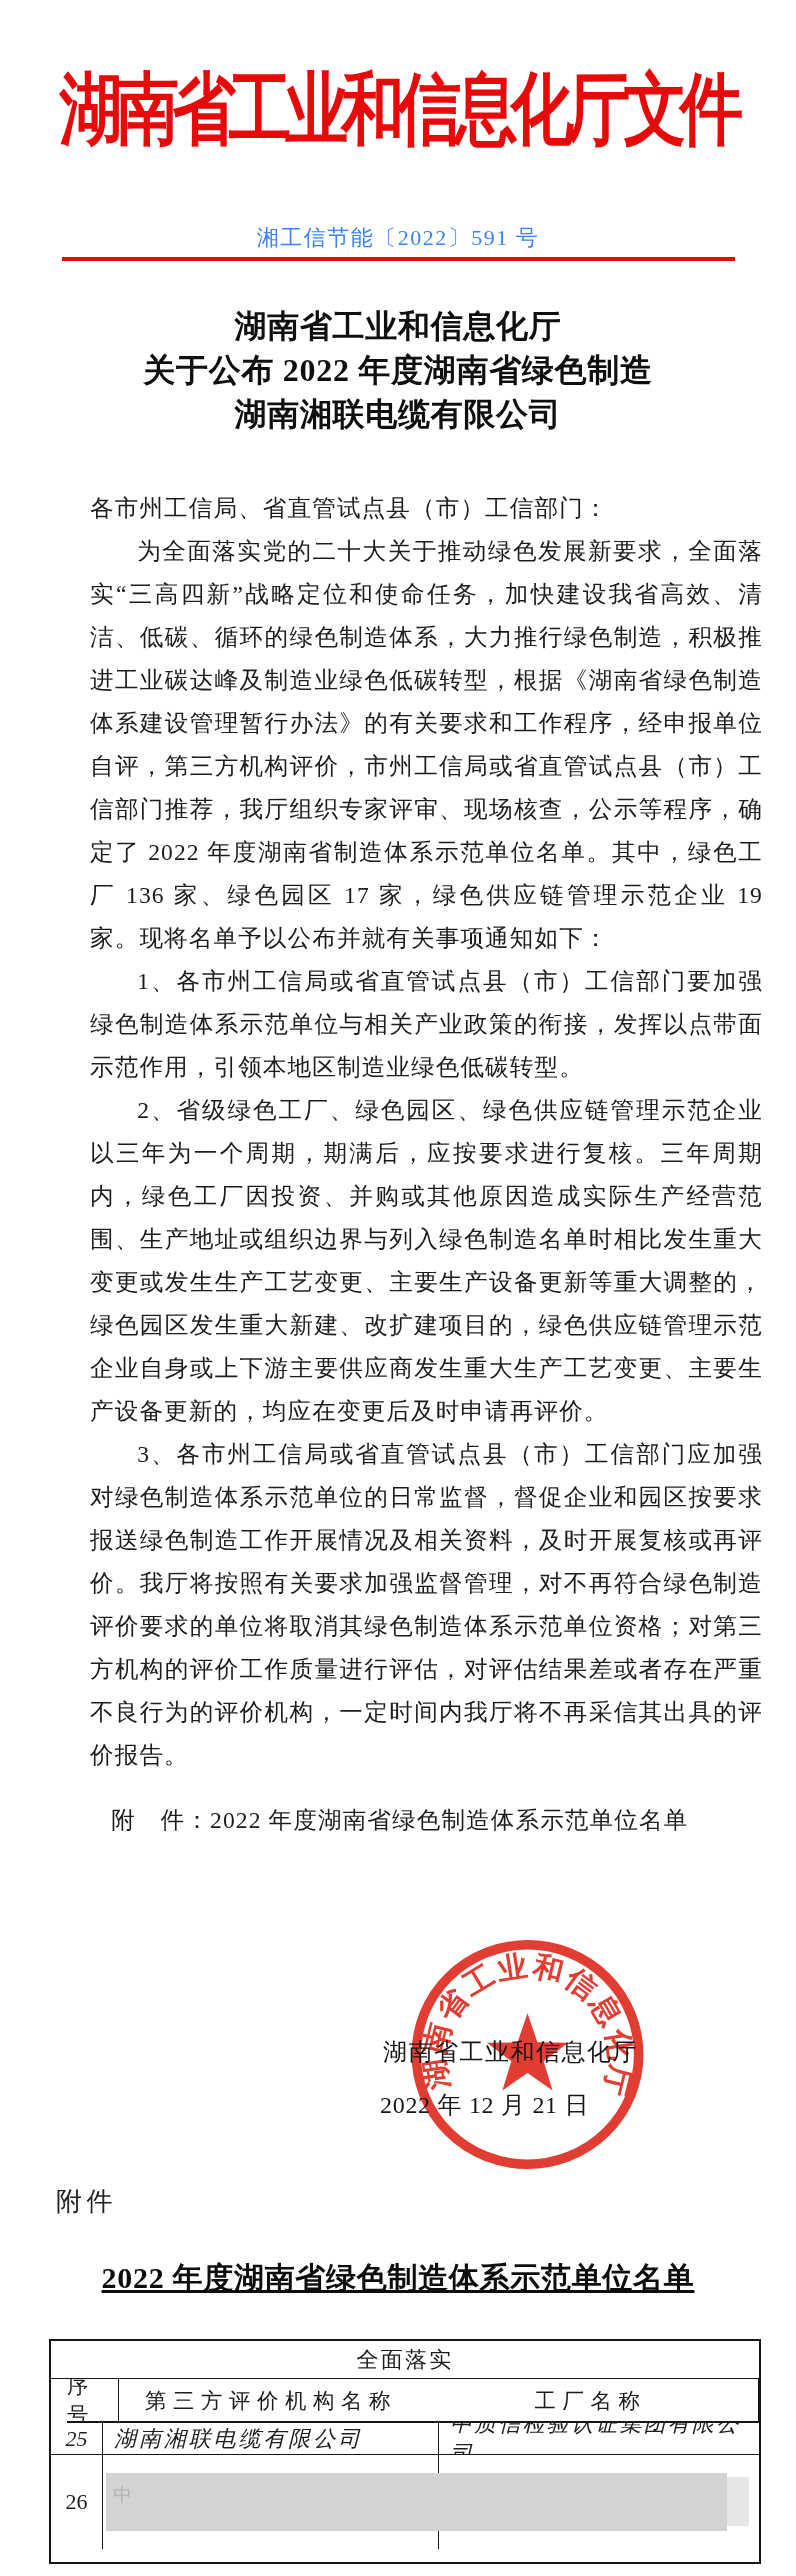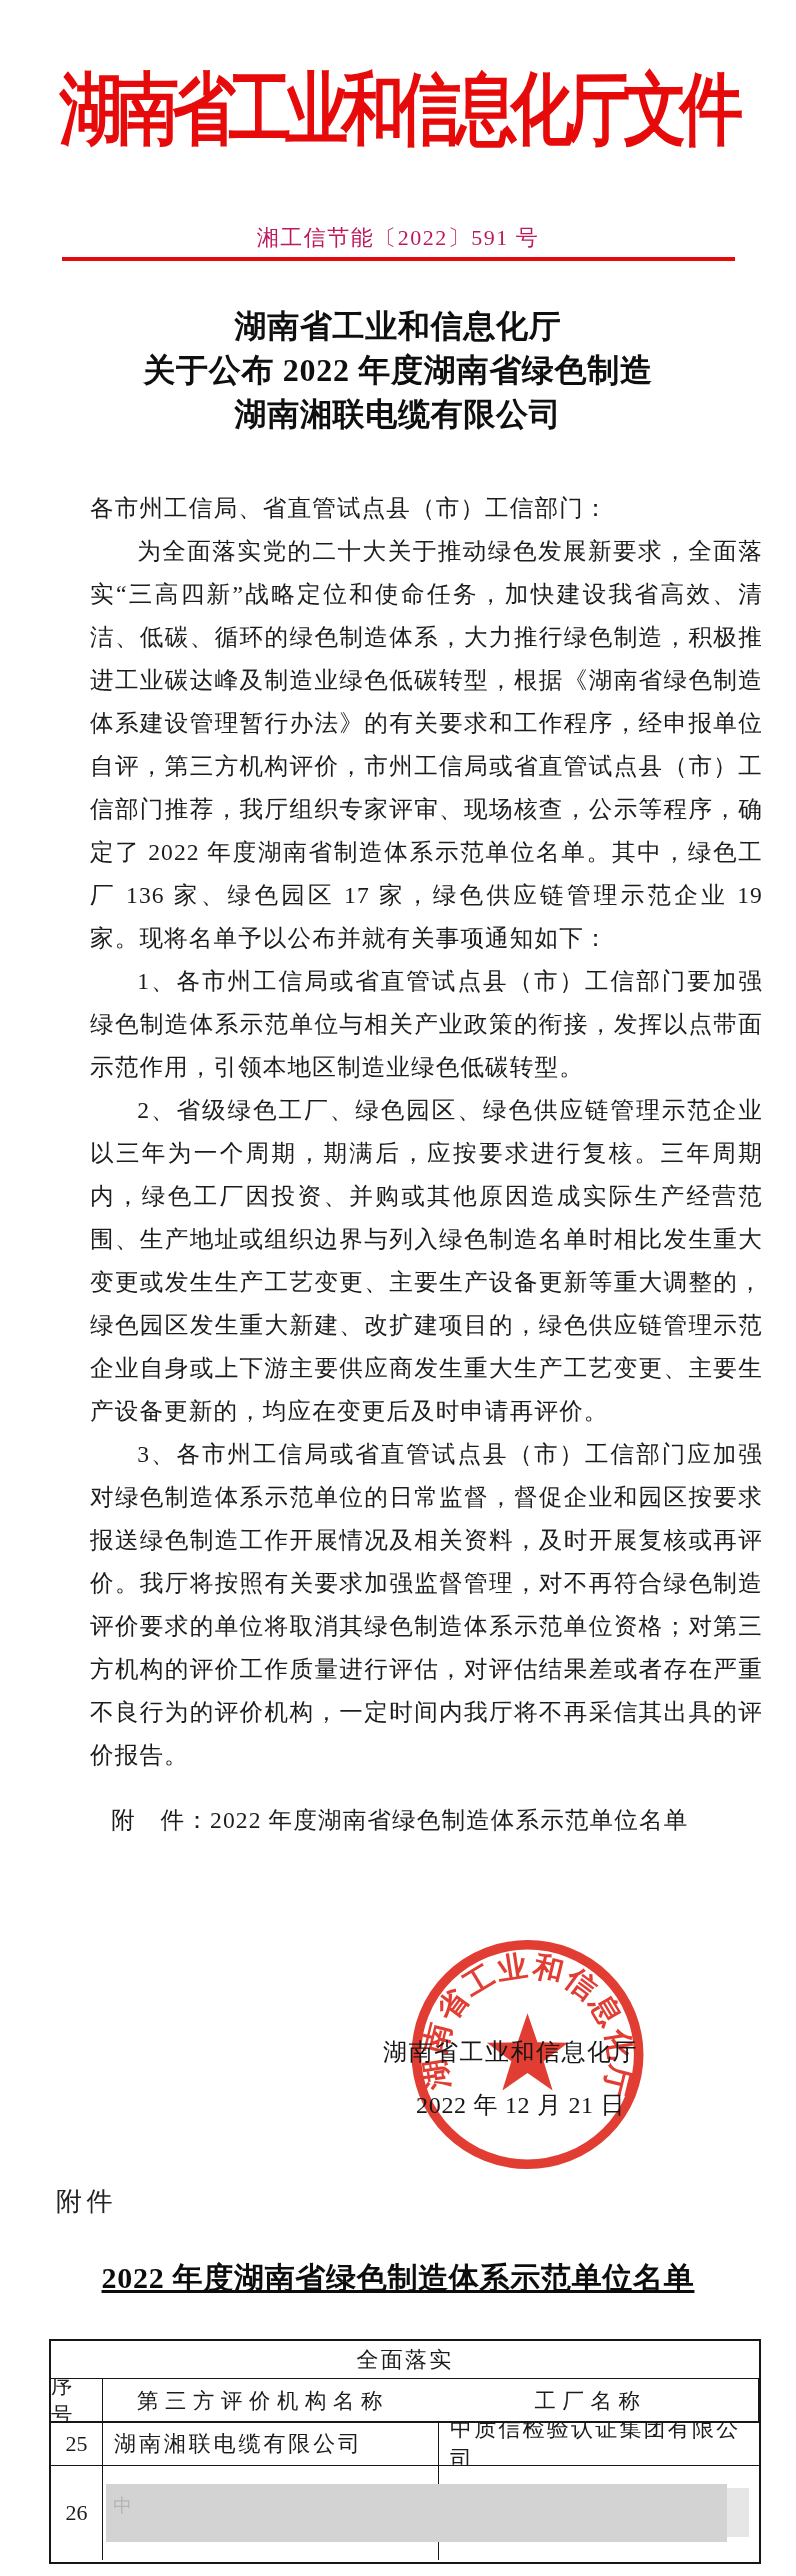--- a/index.html
+++ b/index.html
@@ -13,21 +13,21 @@
   
   .red-banner{
     position:absolute;top:56px;left:0;width:796px;
     text-align:center;
     font-size:63px;font-weight:bold;color:#e60a0a;
     letter-spacing:-6.6px;white-space:nowrap;
     transform:scaleY(1.25);transform-origin:top center;
   }
   .doc-number{
     position:absolute;top:223px;left:0;width:796px;
-    text-align:center;font-size:22px;letter-spacing:1.5px;color:#be185d;
+    text-align:center;font-size:22px;letter-spacing:1.5px;color:#3b82f6;
   }
   .red-line{
     position:absolute;top:257px;left:62px;width:673px;height:3.7px;
     background:#e60a0a;
   }
   
   .doc-title{
     position:absolute;top:304px;left:0;width:796px;
     text-align:center;font-size:32px;font-weight:bold;
     line-height:44px;color:#0f0f0f;letter-spacing:0.7px;
@@ -40,21 +40,21 @@
   }
   .body-flow p{margin:0;padding:0;}
   .body-flow p.indent{text-indent:2em;}
   .body-flow p.attach-ref{text-indent:0.9em;margin-top:22px;}
   
   .sig-agency{
     position:absolute;top:2036px;left:383px;
     font-size:24px;letter-spacing:1.5px;color:#161616;white-space:nowrap;z-index:3;
   }
   .sig-date{
-    position:absolute;top:2089px;left:416px;
+    position:absolute;top:2089px;left:380px;
     font-size:24px;letter-spacing:0.7px;color:#161616;white-space:nowrap;z-index:3;
   }
   .seal{position:absolute;left:406px;top:1938px;z-index:2;opacity:0.88;}
   
   .fujian-label{
     position:absolute;top:2184px;left:56px;
     font-size:26px;letter-spacing:4.4px;color:#222;
   }
   .attach-title{
     position:absolute;top:2258px;left:0;width:796px;text-align:center;
@@ -62,23 +62,23 @@
   }
   
   .gf-table{
     position:absolute;top:2339px;left:49px;width:712px;height:225px;
     border:2.2px solid #161616;box-sizing:border-box;
     font-size:22px;color:#1c1c1c;background:#fff;
   }
   .gf-row{display:flex;box-sizing:border-box;}
   .gf-cell{display:flex;align-items:center;box-sizing:border-box;overflow:hidden;}
   .gf-group{height:37px;border-bottom:1.5px solid #161616;align-items:center;justify-content:center;display:flex;letter-spacing:2.2px;}
-  .gf-head{height:44px;border-bottom:2.9px solid #161616;}
+  .gf-head{height:44px;border-bottom:2.9px solid #161616;margin-left:16px;}
   .gf-head .gf-cell{letter-spacing:6.6px;font-size:21.4px;}
-  .gf-r25{height:43px;border-bottom:1.5px solid #161616;}
+  .gf-r25{height:32px;border-bottom:1.5px solid #161616;font-style:italic;}
   .gf-r26{height:94px;position:relative;}
   .col-no{width:52px;border-right:1.5px solid #161616;flex:none;justify-content:center;}
   .col-factory{width:336px;border-right:1.5px solid #161616;flex:none;padding-left:11px;letter-spacing:2.9px;}
   .col-eval{flex:1;padding-left:11px;letter-spacing:2.2px;}
   .gf-head .col-factory,.gf-head .col-eval{padding-left:0;justify-content:center;}
   .mask-bar{
     position:absolute;left:55px;top:17.7px;width:621px;height:58px;
     background:#d3d3d3;z-index:2;
   }
   .mask-bar-light{

